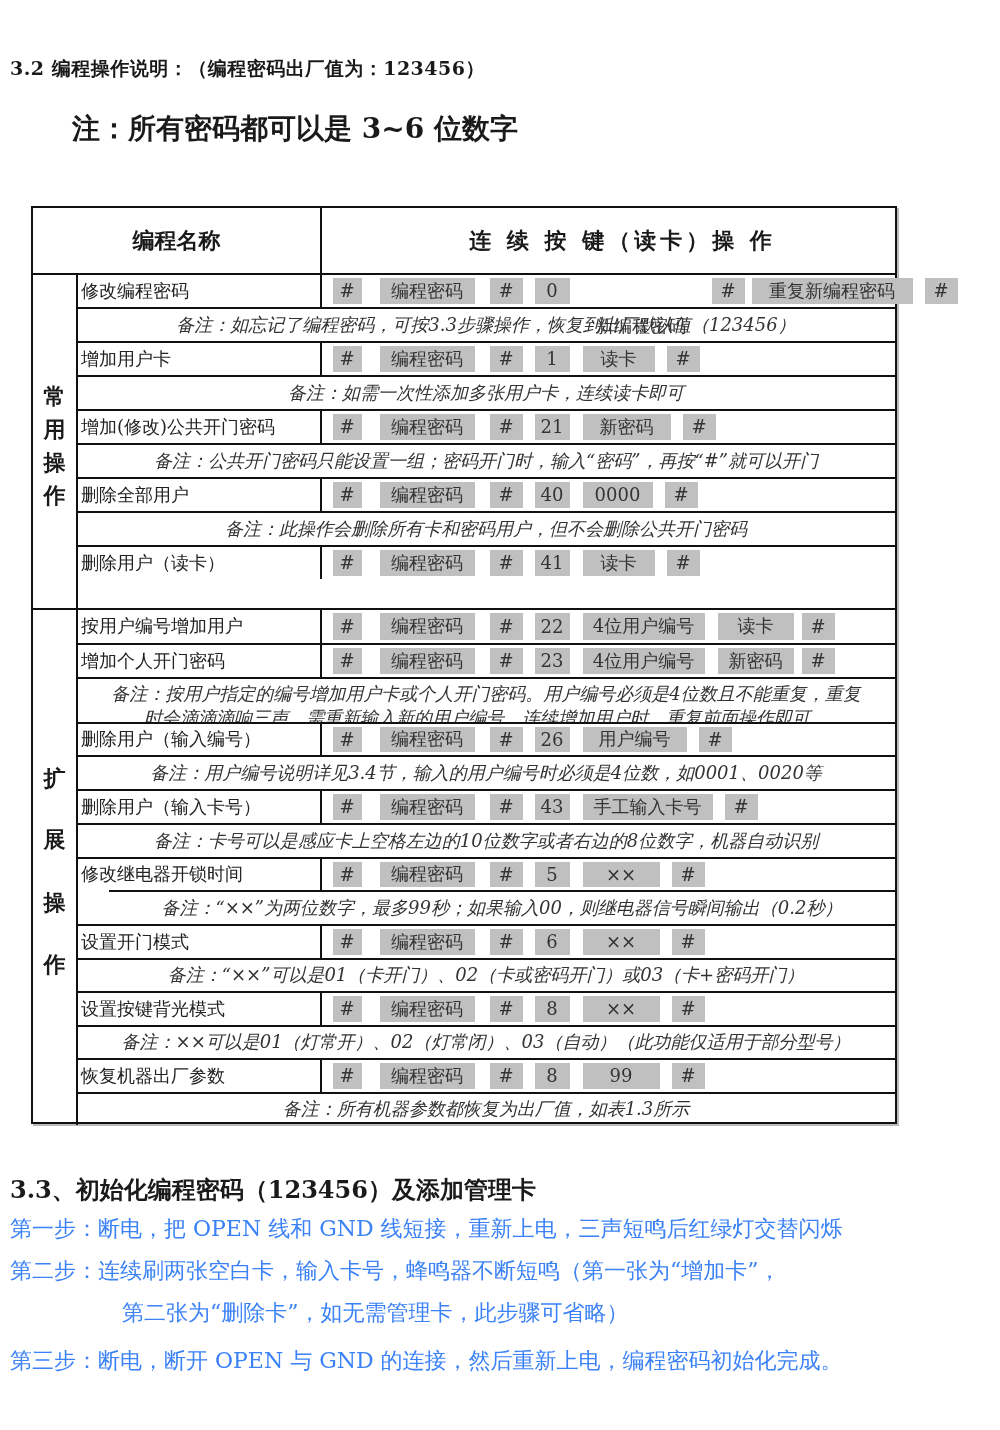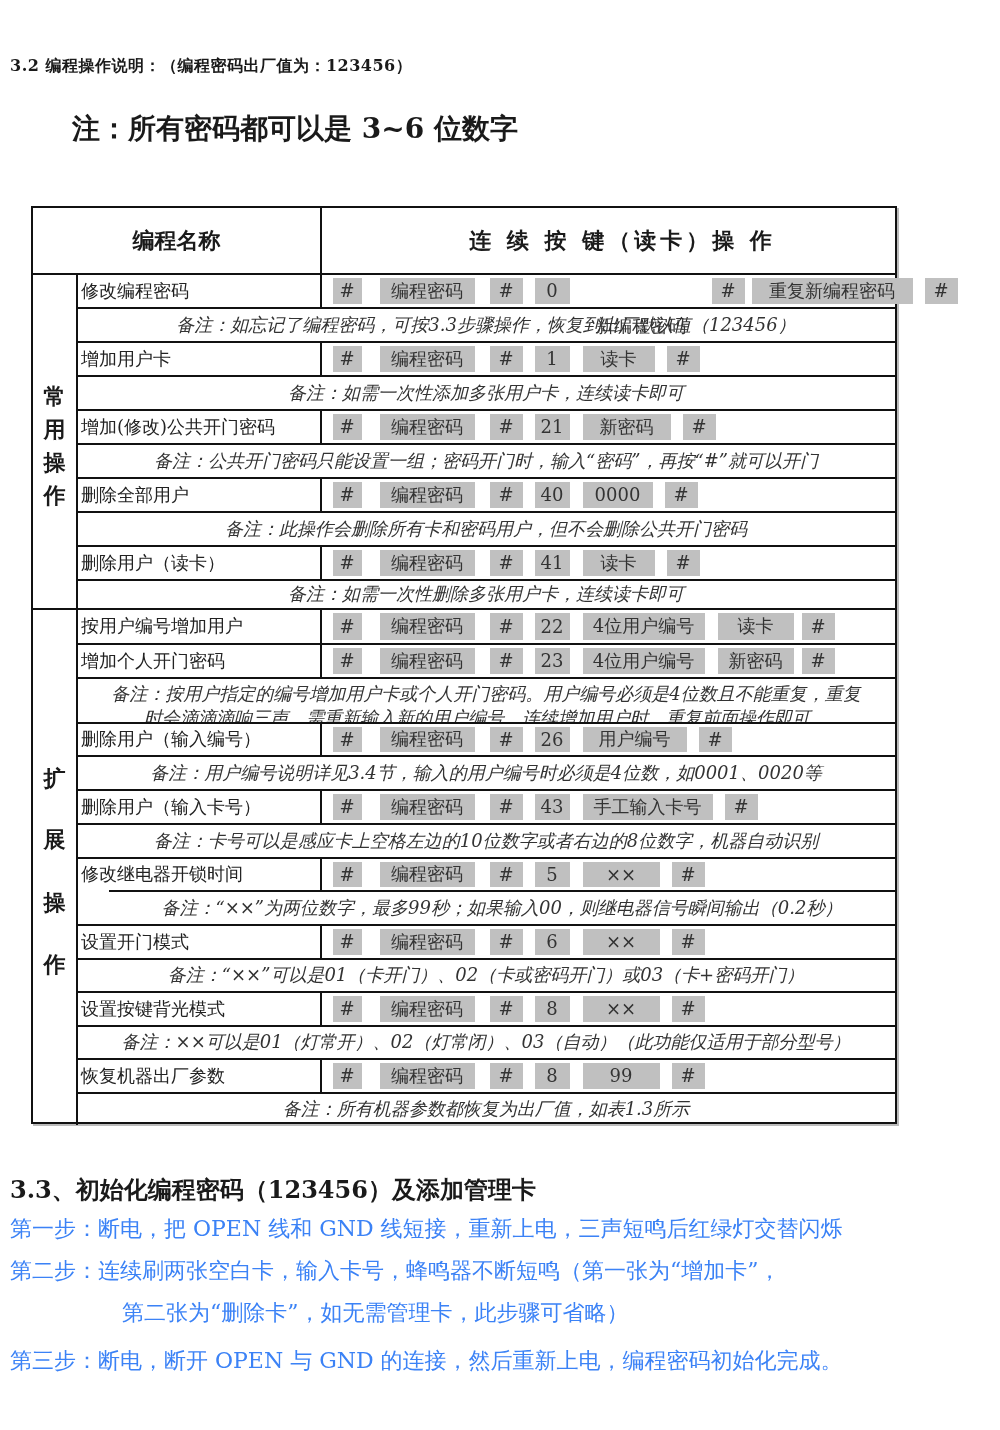--- a/index.html
+++ b/index.html
@@ -1,18 +1,18 @@
 <!DOCTYPE html>
 <html><head>
 <meta charset="utf-8">
 <style>
   html, body { margin: 0; padding: 0; background: #ffffff; }
   body { width: 1000px; height: 1430px; position: relative; overflow: hidden;
          font-family: "DejaVu Serif", "Liberation Serif", serif; color: #1a1a1a; }
-  .h-title { position: absolute; left: 10px; top: 56px; font-size: 16px; font-weight: bold; letter-spacing: 0.5px; }
+  .h-title { position: absolute; left: 10px; top: 56px; font-size: 19px; font-weight: bold; letter-spacing: 0.5px; }
   .h-note  { position: absolute; left: 72px; top: 110px; font-size: 28px; font-weight: bold; }
 
   .table { position: absolute; left: 31px; top: 206px; width: 866px; height: 918px;
            border: 2.5px solid #111; box-sizing: border-box; box-shadow: 2px 2px 0 #bbb; }
   .hdr-divider { position: absolute; left: 0; right: 0; top: 65px; border-top: 2.5px solid #111; }
   .hdr-vline { position: absolute; left: 287px; top: 0; height: 66px; border-left: 2px solid #111; }
   .hdr-name { position: absolute; left: 0; width: 287px; top: 18px; text-align: center; font-size: 22px; font-weight: bold; }
   .hdr-ops  { position: absolute; left: 289px; right: 0; top: 18px; text-align: center; font-size: 22px; font-weight: bold; letter-spacing: 4px; padding-left: 28px; }
 
   .sec-vline { position: absolute; left: 43px; border-left: 2px solid #111; }
@@ -100,23 +100,20 @@
     </div>
     <div class="row" style="top: 336.5px; height: 34px;">
       <div class="name">删除用户（读卡）</div>
       <div class="name-divider"></div>
       <div class="chip" style="left: 255.5px; width: 29px;">#</div>
       <div class="chip" style="left: 302.5px; width: 95px;">编程密码</div>
       <div class="chip" style="left: 412.5px; width: 33px;">#</div>
       <div class="chip" style="left: 457.5px; width: 35px;">41</div>
       <div class="chip" style="left: 505.5px; width: 72px;">读卡</div>
       <div class="chip" style="left: 589.5px; width: 33px;">#</div>
-    </div>
-    <div class="row" style="top: 370.5px; height: 29px;">
-      <div class="note">备注：如需一次性删除多张用户卡，连续读卡即可</div>
     </div>
     <div class="row" style="top: 399.5px; height: 35px;">
       <div class="name">按用户编号增加用户</div>
       <div class="name-divider"></div>
       <div class="chip" style="left: 255.5px; width: 29px;">#</div>
       <div class="chip" style="left: 302.5px; width: 95px;">编程密码</div>
       <div class="chip" style="left: 412.5px; width: 33px;">#</div>
       <div class="chip" style="left: 457.5px; width: 35px;">22</div>
       <div class="chip" style="left: 505.5px; width: 122px;">4位用户编号</div>
       <div class="chip" style="left: 640.5px; width: 76px;">读卡</div>

